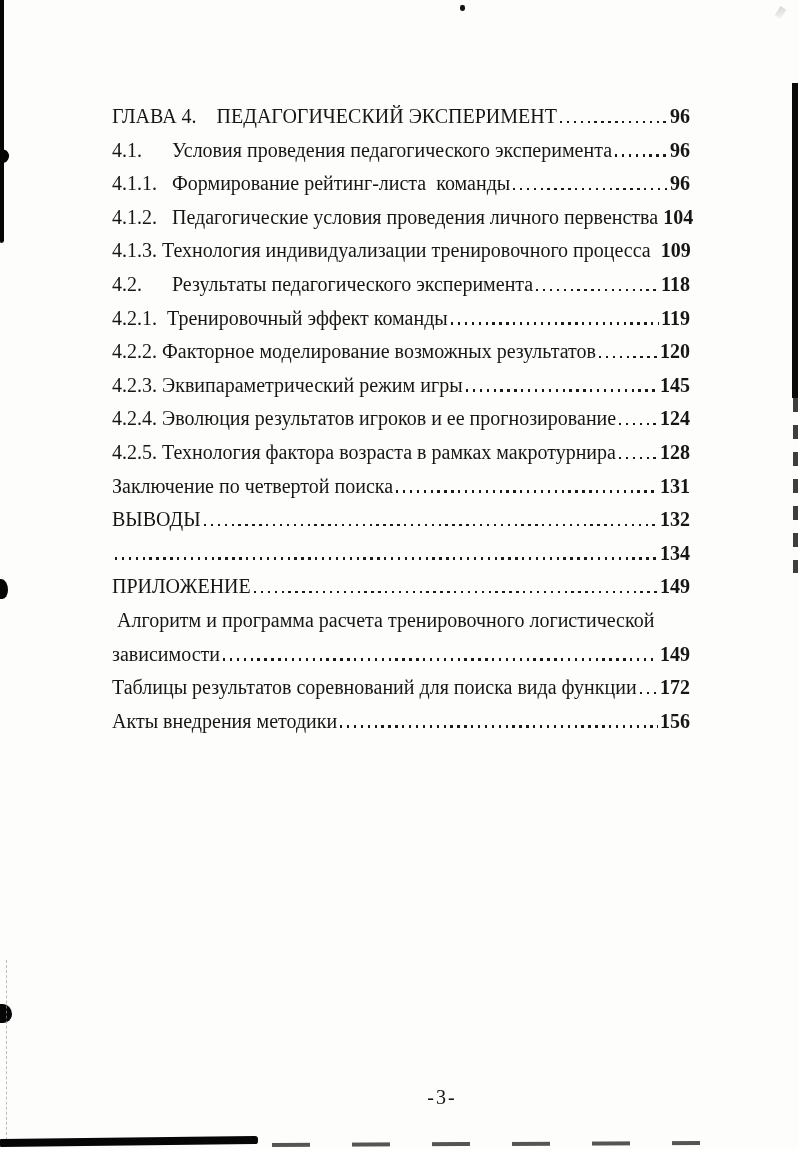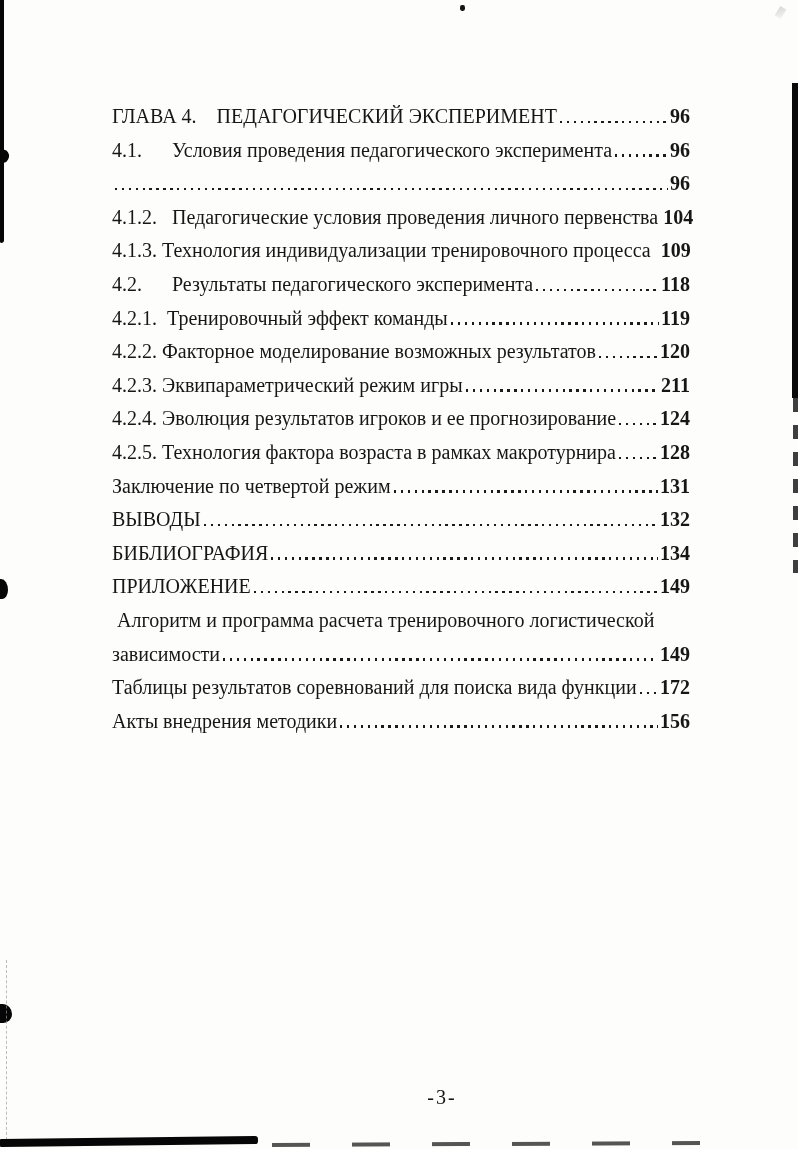--- a/index.html
+++ b/index.html
@@ -144,20 +144,21 @@
     <span class="toc-page">96</span>
   </div>
 
   <div class="toc-row">
     <span class="toc-label">4.1.      Условия проведения педагогического эксперимента</span>
     <span class="toc-leader"></span>
     <span class="toc-page">96</span>
   </div>
 
   <div class="toc-row">
+    <span class="toc-label">4.1.1.   Формирование рейтинг-листа  команды</span>
     <span class="toc-leader"></span>
     <span class="toc-page">96</span>
   </div>
 
   <div class="toc-row">
     <span class="toc-label">4.1.2.   Педагогические условия проведения личного первенства</span>
     <span class="toc-leader"></span>
     <span class="toc-page">104</span>
   </div>
 
@@ -181,49 +182,48 @@
 
   <div class="toc-row">
     <span class="toc-label">4.2.2. Факторное моделирование возможных результатов</span>
     <span class="toc-leader"></span>
     <span class="toc-page">120</span>
   </div>
 
   <div class="toc-row">
     <span class="toc-label">4.2.3. Эквипараметрический режим игры</span>
     <span class="toc-leader"></span>
-    <span class="toc-page">211</span>
+    <span class="toc-page">145</span>
   </div>
 
   <div class="toc-row">
     <span class="toc-label">4.2.4. Эволюция результатов игроков и ее прогнозирование</span>
     <span class="toc-leader"></span>
     <span class="toc-page">124</span>
   </div>
 
   <div class="toc-row">
     <span class="toc-label">4.2.5. Технология фактора возраста в рамках макротурнира</span>
     <span class="toc-leader"></span>
     <span class="toc-page">128</span>
   </div>
 
   <div class="toc-row">
-    <span class="toc-label">Заключение по четвертой режим</span>
+    <span class="toc-label">Заключение по четвертой поиска</span>
     <span class="toc-leader"></span>
     <span class="toc-page">131</span>
   </div>
 
   <div class="toc-row">
     <span class="toc-label">ВЫВОДЫ</span>
     <span class="toc-leader"></span>
     <span class="toc-page">132</span>
   </div>
 
   <div class="toc-row">
-    <span class="toc-label">БИБЛИОГРАФИЯ</span>
     <span class="toc-leader"></span>
     <span class="toc-page">134</span>
   </div>
 
   <div class="toc-row">
     <span class="toc-label">ПРИЛОЖЕНИЕ</span>
     <span class="toc-leader"></span>
     <span class="toc-page">149</span>
   </div>
 

